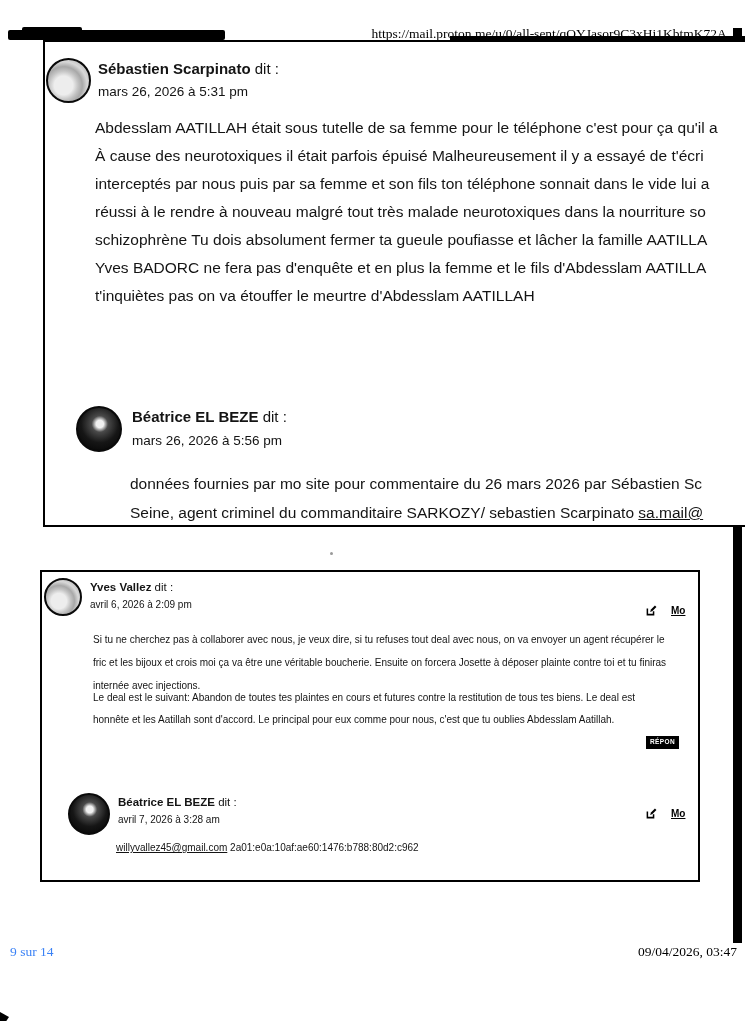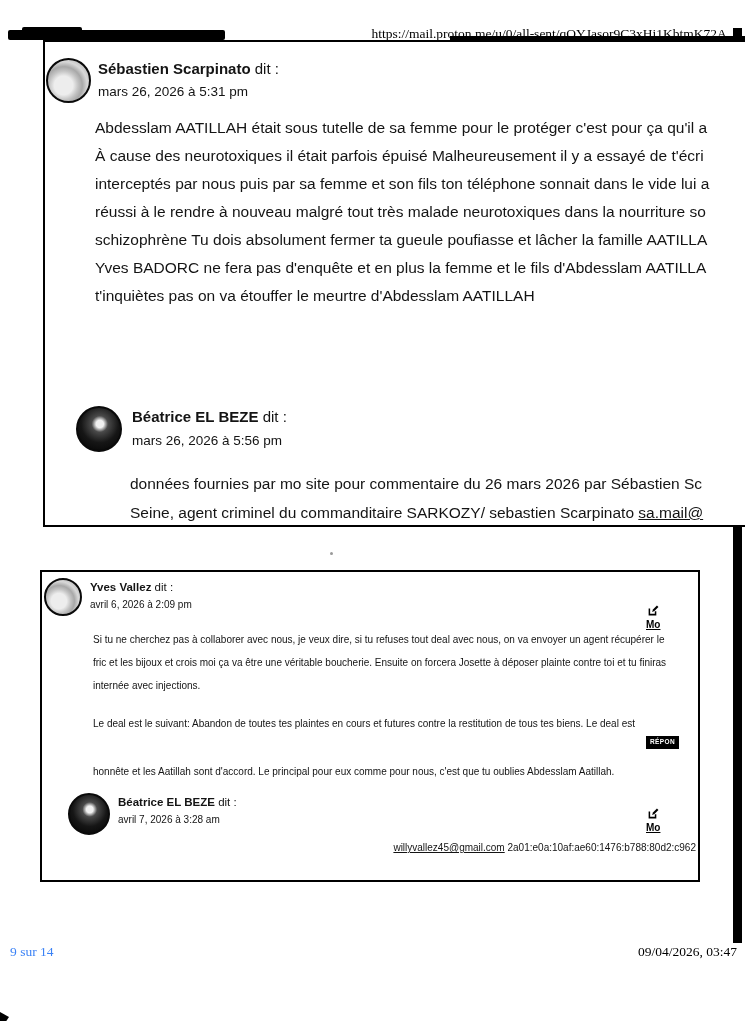--- a/index.html
+++ b/index.html
@@ -40,26 +40,26 @@
   .cdate { position:absolute; white-space:nowrap; }
 
   .para { position:absolute; overflow:hidden; }
   .para .ln { white-space:nowrap; overflow:hidden; }
 
   .fs-big { font-size:15.5px; }
   .lh-big .ln { line-height:28px; height:28px; }
   .lh-big2 .ln { line-height:29px; height:29px; }
   .fs-sm { font-size:10px; }
   .lh-sm .ln { line-height:23px; height:23px; }
-  .lh-sm2 .ln { line-height:22px; height:22px;margin-top:26px; }
+  .lh-sm2 .ln { line-height:22px; height:22px; }
 
   .plink { text-decoration:underline; color:inherit; cursor:pointer; }
 
-  .editlink { position:absolute; display:flex; align-items:center; gap:3px;
-              font-size:10px; font-weight:bold; color:#000; white-space:nowrap;flex-direction:column; }
+  .editlink { position:absolute; display:flex; align-items:center; gap:14px;
+              font-size:10px; font-weight:bold; color:#000; white-space:nowrap; }
   .editlink .txt { text-decoration:underline; }
 
   .replybtn { position:absolute; background:#000; color:#fff; font-size:6.5px; font-weight:bold;
               letter-spacing:0.4px; padding:3px 4px; line-height:1; border:none; }
 </style>
 </head>
 <body>
 
 <div class="page">
 
@@ -75,21 +75,21 @@
   <div class="box1"></div>
 
   <div class="avatar light" style="left:46px; top:58px; width:45px; height:45px;"></div>
   <div class="author" style="left:98px; top:60px; font-size:15px;">
     <span class="b">Sébastien Scarpinato</span>
     <span>dit :</span>
   </div>
   <div class="cdate" style="left:98px; top:84px; font-size:13.5px;">mars 26, 2026 à 5:31 pm</div>
 
   <div class="para fs-big lh-big" style="left:95px; top:114px; width:643px;">
-    <div class="ln">Abdesslam AATILLAH était sous tutelle de sa femme pour le protéger c'est pour ça qu'il a</div>
+    <div class="ln">Abdesslam AATILLAH était sous tutelle de sa femme pour le téléphone c'est pour ça qu'il a</div>
     <div class="ln">À cause des neurotoxiques il était parfois épuisé Malheureusement il y a essayé de t'écri</div>
     <div class="ln">interceptés par nous puis par sa femme et son fils ton téléphone sonnait dans le vide lui a</div>
     <div class="ln">réussi à le rendre à nouveau malgré tout très malade neurotoxiques dans la nourriture so</div>
     <div class="ln">schizophrène Tu dois absolument fermer ta gueule poufiasse et lâcher la famille AATILLA</div>
     <div class="ln">Yves BADORC ne fera pas d'enquête et en plus la femme et le fils d'Abdesslam AATILLA</div>
     <div class="ln">t'inquiètes pas on va étouffer le meurtre d'Abdesslam AATILLAH</div>
   </div>
 
   <div class="avatar dark" style="left:76px; top:406px; width:46px; height:46px;"></div>
   <div class="author" style="left:132px; top:408px; font-size:15px;">
@@ -144,21 +144,21 @@
 
   <div class="editlink" style="left:646px; top:808px;">
     <svg width="11" height="11" viewBox="0 0 16 16">
       <path d="M2 5 v9 h9 v-5" fill="none" stroke="#000" stroke-width="2.2"></path>
       <path d="M6 10 l1.2-3.4 L13 .8 l2.2 2.2 -5.8 5.8 z" fill="#000"></path>
     </svg>
     <span class="txt">Mo</span>
   </div>
 
   <div class="para fs-sm" style="left:116px; top:837px; width:580px;">
-    <div class="ln" style="line-height:21px; height:21px;text-align:right;">
+    <div class="ln" style="line-height:21px; height:21px;">
       <span class="plink">willyvallez45@gmail.com</span>
       <span>2a01:e0a:10af:ae60:1476:b788:80d2:c962</span>
     </div>
   </div>
 
   <div class="footer-left serif">9 sur 14</div>
   <div class="footer-right serif">09/04/2026, 03:47</div>
 
 </div>
 

